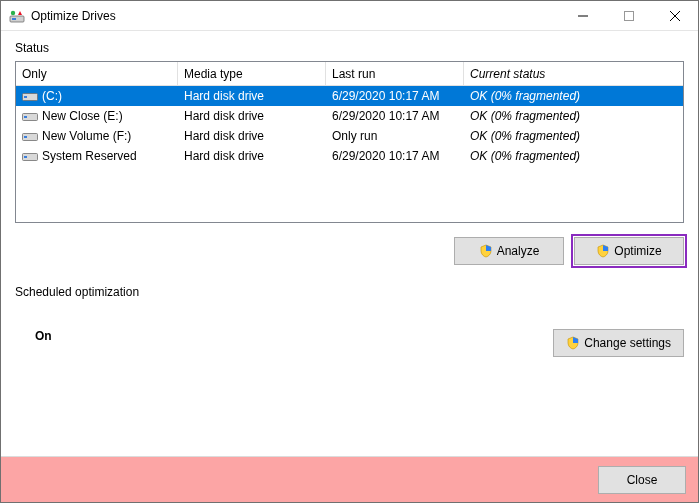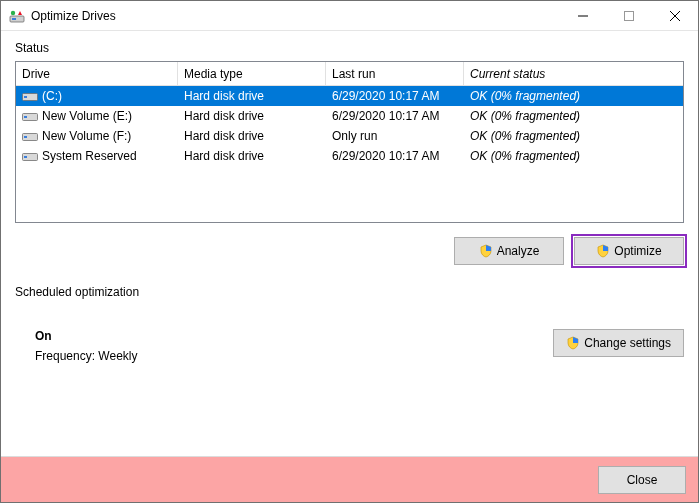--- a/index.html
+++ b/index.html
@@ -146,21 +146,21 @@
       </svg>
   </div>
 </div>
 
 <div class="content">
 
   <div class="section-label">Status</div>
 
   <div class="list">
     <div class="list-header">
-      <div class="col c0">Drive</div>
+      <div class="col c0">Only</div>
       <div class="col c1">Media type</div>
       <div class="col c2">Last run</div>
       <div class="col c3">Current status</div>
     </div>
     <div class="rows" id="rows">
         <div class="row selected">
           <div class="col c0">
             <span class="drive-icon"><svg viewBox="0 0 16 12">
                 <rect x="0.5" y="3.5" width="15" height="7" rx="1" fill="#d9d9d9" stroke="#6e6e6e" stroke-width="0.8"></rect>
                 <rect x="2" y="6" width="3" height="2" fill="#3a7edb"></rect>
@@ -170,21 +170,21 @@
           <div class="col c1">Hard disk drive</div>
           <div class="col c2">6/29/2020 10:17 AM</div>
           <div class="col c3">OK (0% fragmented)</div>
         </div>
         <div class="row">
           <div class="col c0">
             <span class="drive-icon"><svg viewBox="0 0 16 12">
                 <rect x="0.5" y="3.5" width="15" height="7" rx="1" fill="#d9d9d9" stroke="#6e6e6e" stroke-width="0.8"></rect>
                 <rect x="2" y="6" width="3" height="2" fill="#3a7edb"></rect>
               </svg></span>
-            <span>New Volume (E:)</span>
+            <span>New Close (E:)</span>
           </div>
           <div class="col c1">Hard disk drive</div>
           <div class="col c2">6/29/2020 10:17 AM</div>
           <div class="col c3">OK (0% fragmented)</div>
         </div>
         <div class="row">
           <div class="col c0">
             <span class="drive-icon"><svg viewBox="0 0 16 12">
                 <rect x="0.5" y="3.5" width="15" height="7" rx="1" fill="#d9d9d9" stroke="#6e6e6e" stroke-width="0.8"></rect>
                 <rect x="2" y="6" width="3" height="2" fill="#3a7edb"></rect>
@@ -229,21 +229,20 @@
       </span>
       <span>Optimize</span>
     </button>
   </div>
 
   <div class="section-label" style="margin-top:20px">Scheduled optimization</div>
 
   <div class="sched">
     <div class="sched-info">
       <div class="sched-on">On</div>
-      <div class="sched-line">Frequency: Weekly</div>
     </div>
     <div class="sched-btn">
       <button class="btn" style="min-width:130px">
         <span class="shield">
           <svg viewBox="0 0 14 14">
               <path d="M7 1 L12 3 V7 C12 10 9.5 12.5 7 13 C4.5 12.5 2 10 2 7 V3 Z" fill="#ffd23e" stroke="#c59100" stroke-width="0.6"></path>
               <path d="M7 1 L12 3 V7 H7 Z" fill="#2d7ff3"></path>
             </svg>
         </span>
         <span>Change settings</span>

